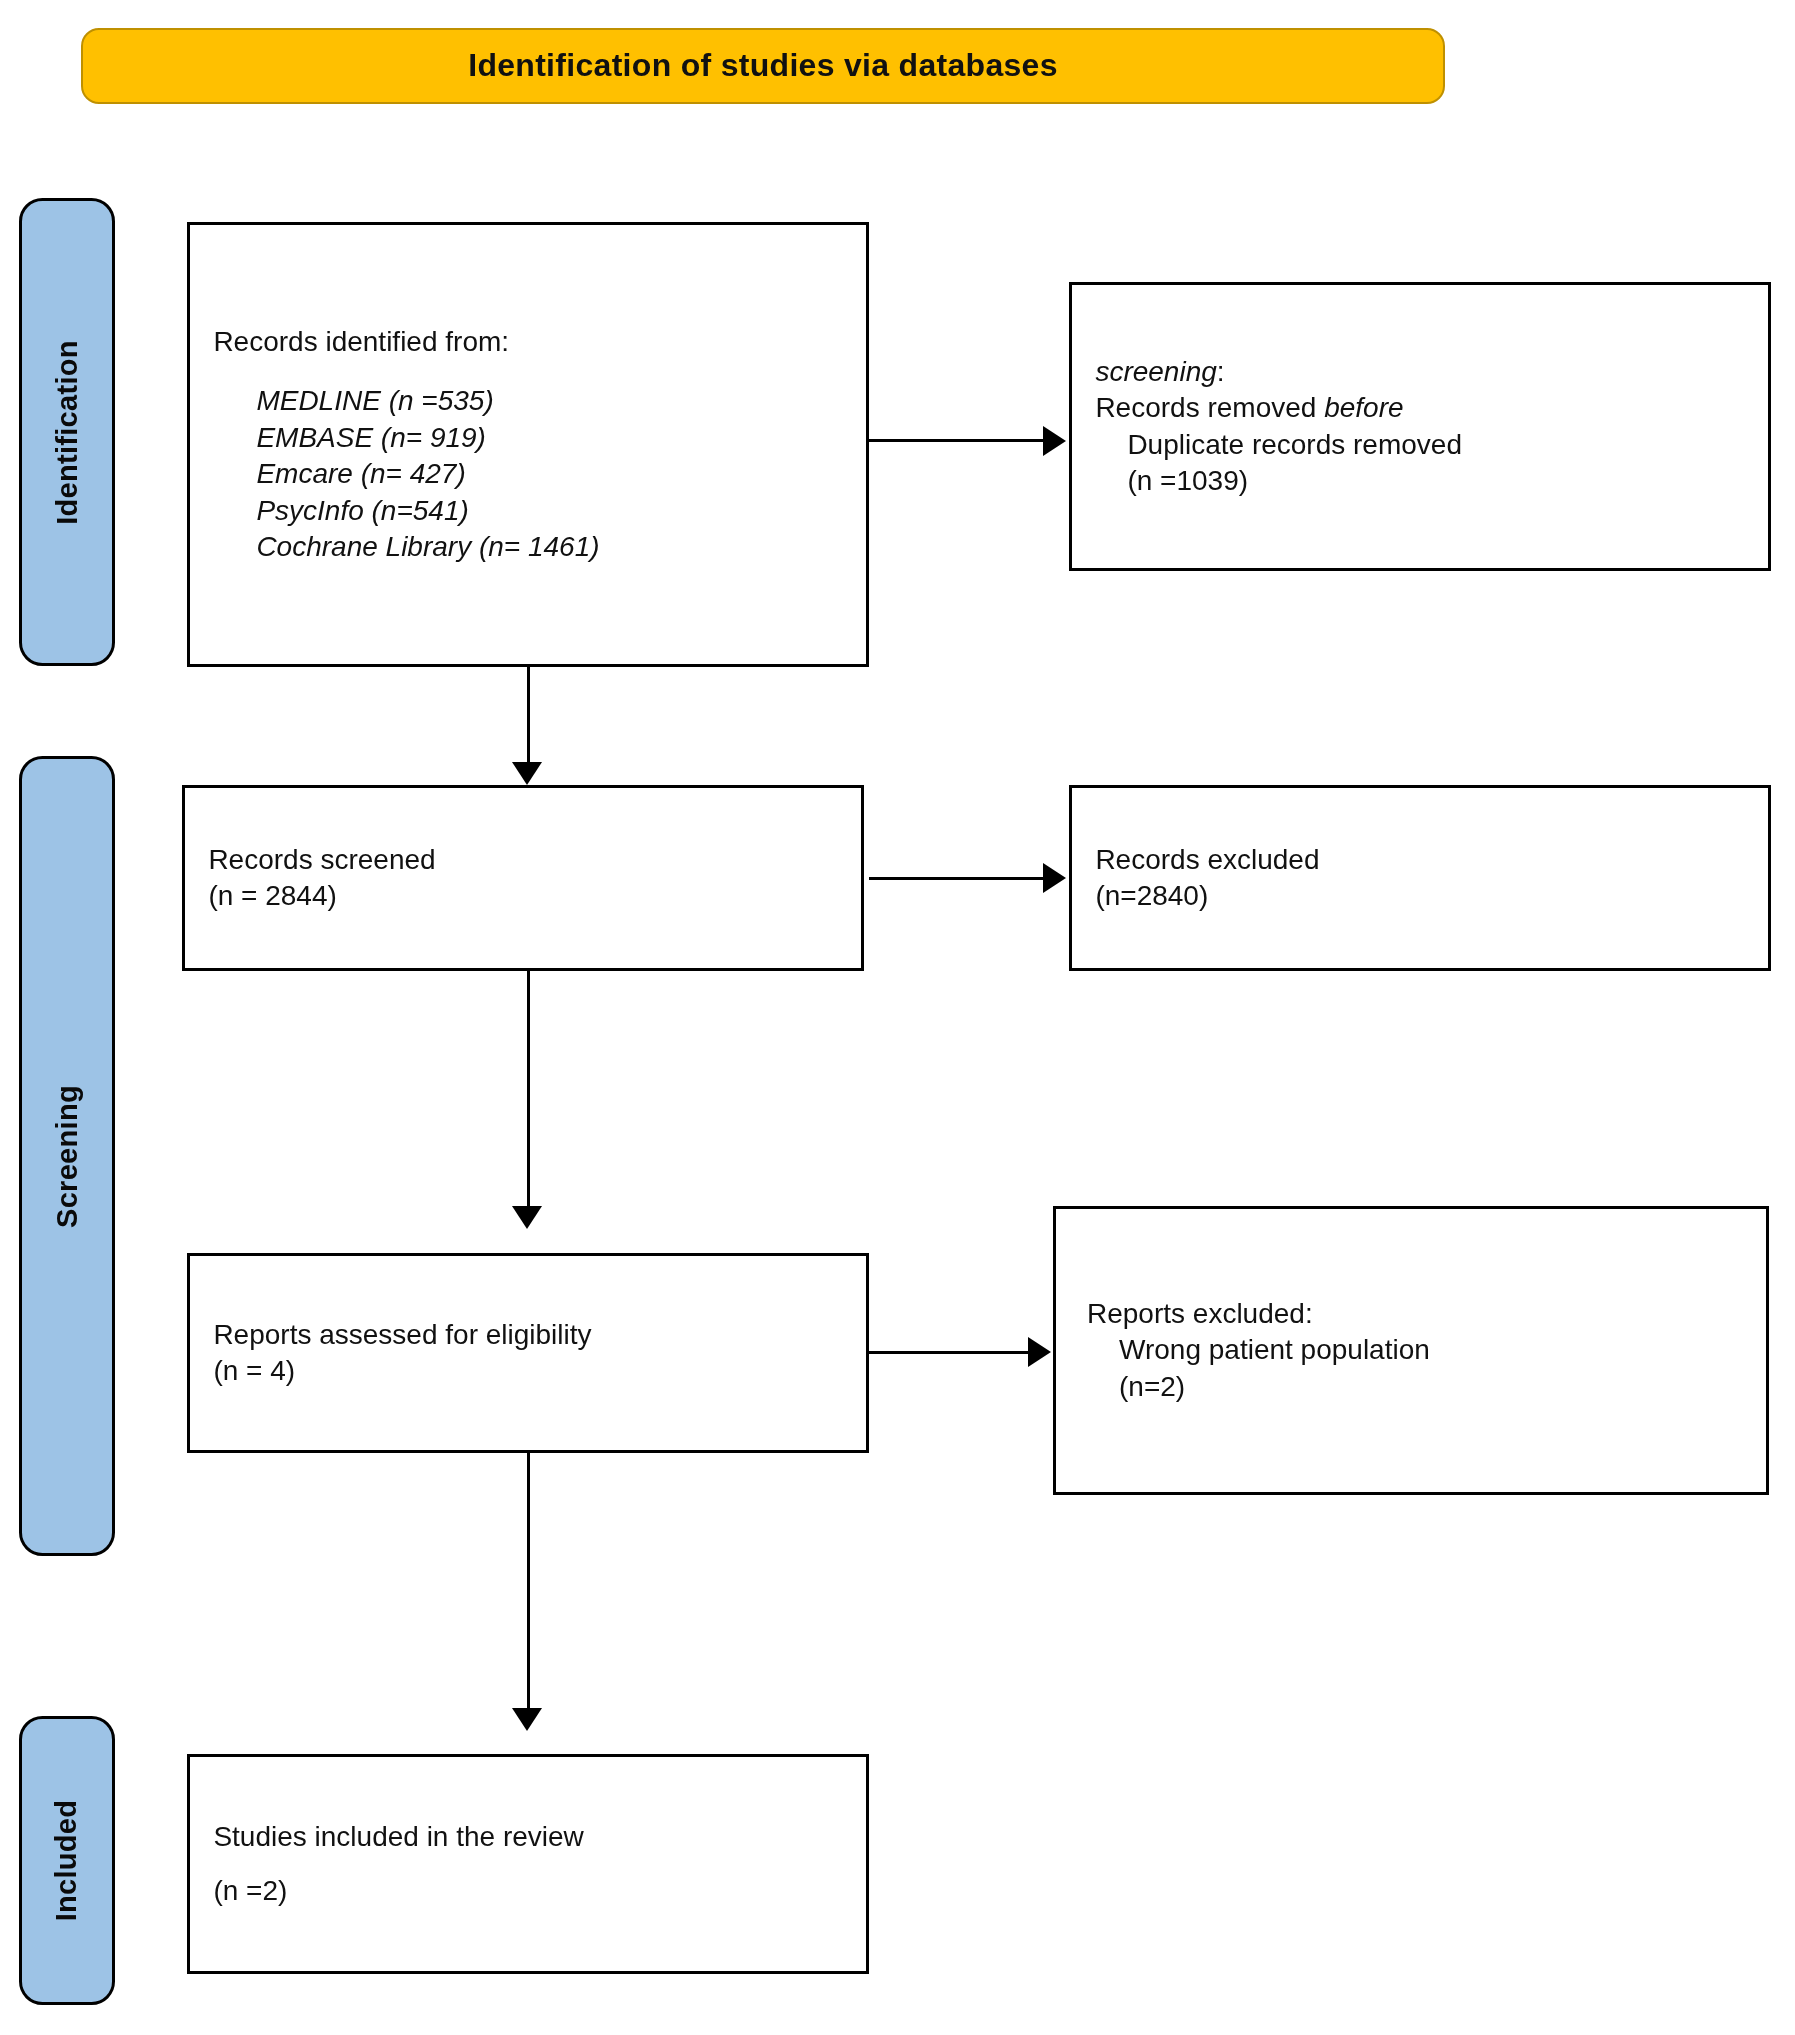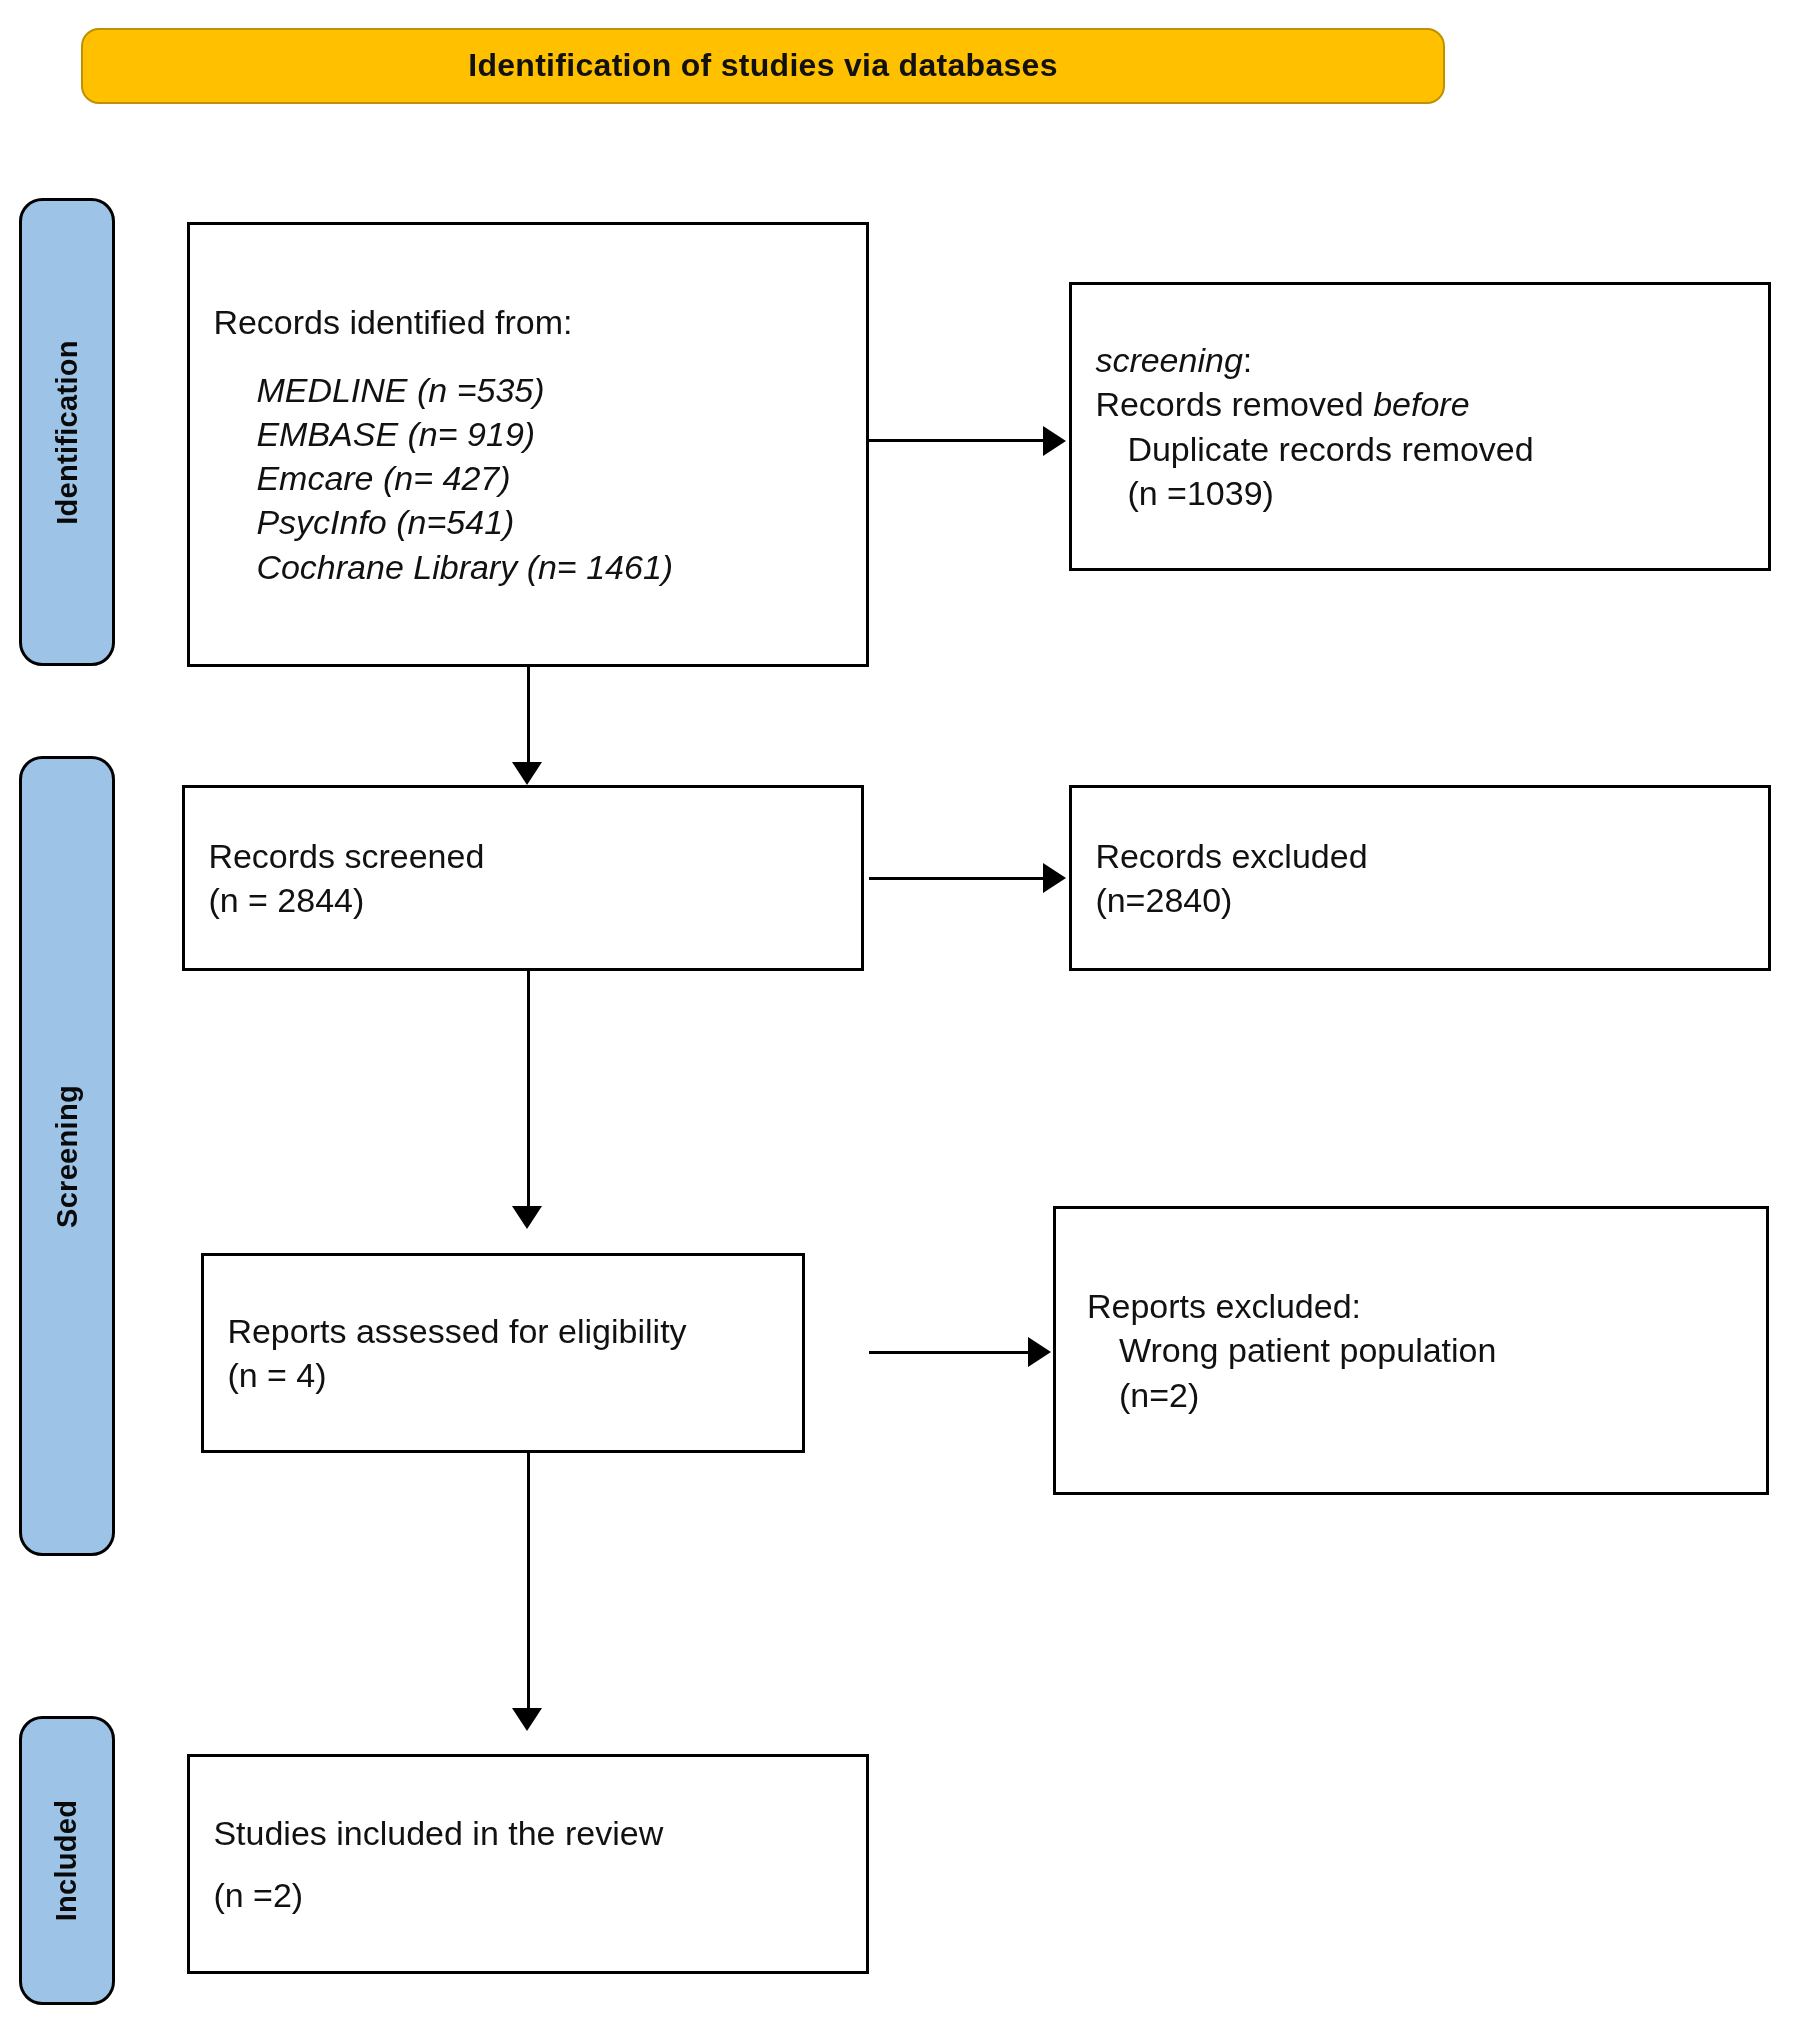--- a/index.html
+++ b/index.html
@@ -67,35 +67,35 @@
   .box {
     position: absolute;
     background: #ffffff;
     border: 3.4px solid #000000;
     padding: 18px 23.4px;
     display: flex;
     flex-direction: column;
     justify-content: center;
   }
   .box p {
-    font-size: 34px;
+    font-size: 28px;
     line-height: 1.30;
     color: #111111;
     white-space: nowrap;
   }
   .indent { padding-left: 43px; font-style: italic; }
   .indent-sm { padding-left: 32px; }
   .ital { font-style: italic; }
   .spacer { height: 23.4px; }
 
   #box-identified   { left: 187px;  top: 222px;  width: 682px;  height: 445px; }
   #box-removed      { left: 1069px; top: 282px;  width: 702px; height: 289px; }
   #box-screened     { left: 182px;  top: 785px; width: 682px;  height: 186px; }
   #box-excluded     { left: 1069px; top: 785px; width: 702px; height: 186px; }
-  #box-eligibility  { left: 201px;  top: 1253px; width: 604px;  height: 200px; }
+  #box-eligibility  { left: 187px;  top: 1253px; width: 682px;  height: 200px; }
   #box-rexcluded    { left: 1053px; top: 1206px; width: 716px; height: 289px; padding-left: 31px; }
   #box-included     { left: 187px;  top: 1754px; width: 682px;  height: 220px; gap: 18px; }
 
   
   .vline {
     position: absolute;
     width: 3.4px;
     background: #000000;
   }
   .hline {

